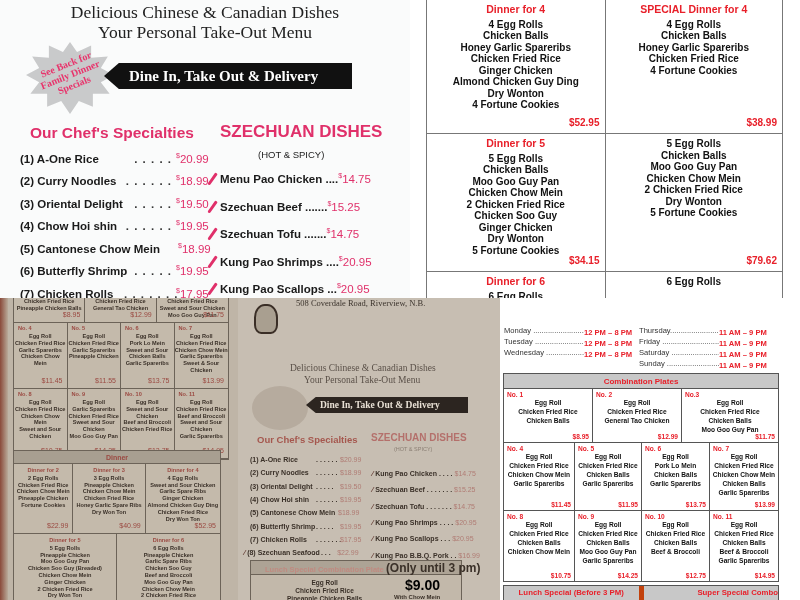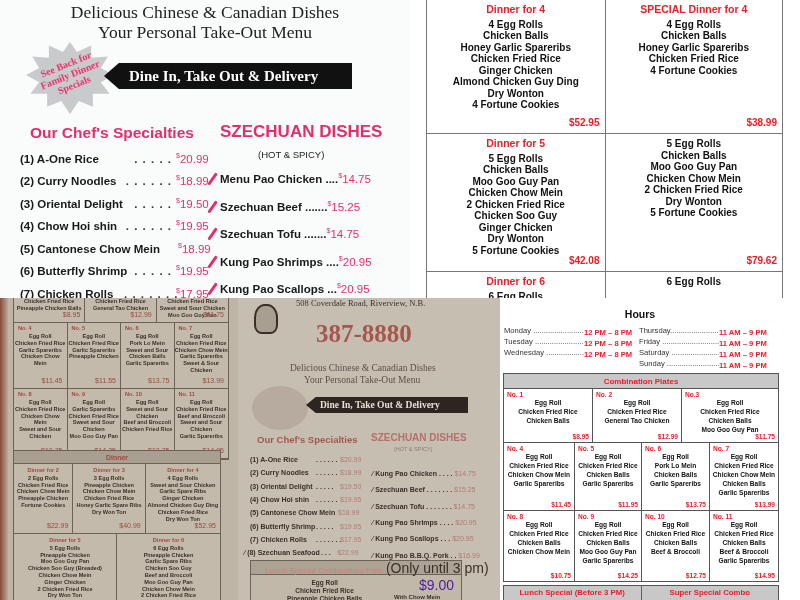--- a/index.html
+++ b/index.html
@@ -62,42 +62,42 @@
     clip-path: polygon(6% 0, 100% 0, 100% 100%, 6% 100%, 0 50%); font-family: "Liberation Serif", serif; font-weight: bold; font-size: 9.5px; line-height: 16px; padding-left: 14px; }
   #pD .t-chef { position: absolute; left: 19px; top: 136px; font-size: 9.5px; font-weight: bold; color: #a5574e; }
   #pD .t-sz { position: absolute; left: 133px; top: 134px; font-size: 10px; font-weight: bold; color: #b4706b; }
   #pD .t-hot { position: absolute; left: 156px; top: 148px; font-size: 5.5px; color: #8a7f74; }
   #pD .drow { position: absolute; font-size: 7px; font-weight: bold; color: #3a3028; white-space: nowrap; }
   #pD .drow .pp { color: #b07c74; font-weight: normal; }
   #pD .drow .slash { color: #5a3028; }
   #pD .lunchbox { position: absolute; left: 12px; top: 262px; width: 212px; height: 50px; border: 1px solid #6c6358; background: #c2b8aa; }
   #pD .lunchhead { height: 14px; background: #ada395; border-bottom: 1px solid #6c6358; font-size: 7.5px; line-height: 14px; white-space: nowrap; padding-left: 14px; }
   #pD .lunchhead .faded { color: #c08a80; font-weight: bold; }
-  #pD .lunchhead .strong { color: #3a3028; font-weight: normal; font-size: 14px; }
+  #pD .lunchhead .strong { color: #3a3028; font-weight: bold; font-size: 12px; }
   #pD .lunchitems { position: absolute; left: 36px; top: 18px; text-align: center; font-size: 6.5px; font-weight: bold; line-height: 8px; color: #3a3028; }
-  #pD .lunchprice { position: absolute; left: 168px; top: 16px; font-size: 14px; font-weight: normal; color: #4c1d95; }
+  #pD .lunchprice { position: absolute; left: 154px; top: 16px; font-size: 14px; font-weight: bold; color: #000000; }
   #pD .lunchsub { position: absolute; left: 143px; top: 33px; font-size: 6px; font-weight: bold; color: #3a3028; }
 
   
   #pE { position: absolute; left: 500px; top: 298px; width: 300px; height: 302px; background: #fff; overflow: hidden; }
   #pE .hours-title { position: absolute; left: 0; width: 280px; top: 10px; text-align: center; font-weight: bold; font-size: 10.5px; color: #111; }
   #pE .hrow { position: absolute; font-size: 7.6px; white-space: nowrap; color: #333; }
   #pE .hrow .day { display: inline-block; width: 80px; overflow: hidden; }
   #pE .hrow .time { color: #e8202a; font-weight: bold; }
   #pE .combos { position: absolute; left: 3px; top: 75px; width: 276px; border: 1px solid #555; }
   #pE .chead { background: #c8c8c8; color: #e8202a; text-align: center; font-weight: bold; font-size: 8px; height: 15px; line-height: 15px; border-bottom: 1px solid #555; }
   #pE .crow { display: flex; border-bottom: 1px solid #555; }
   #pE .crow:last-child { border-bottom: none; }
   #pE .ccell { position: relative; border-right: 1px solid #555; text-align: center; font-weight: bold; font-size: 6.6px; line-height: 9px; color: #111; padding-top: 9px; }
   #pE .ccell:last-child { border-right: none; }
   #pE .cno { position: absolute; left: 3px; top: 1px; color: #e8202a; font-size: 6.6px; }
   #pE .cprice { position: absolute; right: 3px; bottom: 1px; color: #e8202a; font-size: 6.6px; }
   #pE .bottombar { position: absolute; left: 3px; top: 287px; width: 276px; height: 16px; display: flex; border: 1px solid #555; background: #c8c8c8; }
   #pE .bottombar div { flex: 1; text-align: center; color: #e8202a; font-weight: bold; font-size: 7.8px; line-height: 14px; }
-  #pE .bottombar div + div { border-left: 1px solid #c2410c; }
+  #pE .bottombar div + div { border-left: 5px solid #c2410c; text-align: right; }
 </style>
 </head>
 <body>
 
 <div id="pA">
   <div class="hdr hdr1">Delicious Chinese &amp; Canadian Dishes</div>
   <div class="hdr hdr2">Your Personal Take-Out Menu</div>
   <div class="burst"></div>
   <div class="burst-text">See Back for Family Dinner Specials</div>
   <div class="banner">Dine In, Take Out &amp; Delivery</div>
@@ -152,21 +152,21 @@
           <div class="btitle">Dinner for 5</div>
           <div>5 Egg Rolls</div>
           <div>Chicken Balls</div>
           <div>Moo Goo Guy Pan</div>
           <div>Chicken Chow Mein</div>
           <div>2 Chicken Fried Rice</div>
           <div>Chicken Soo Guy</div>
           <div>Ginger Chicken</div>
           <div>Dry Wonton</div>
           <div>5 Fortune Cookies</div>
-          <div class="bprice">$42.08</div>
+          <div class="bprice">$34.15</div>
         </div>
         <div class="bcell">
           <div>5 Egg Rolls</div>
           <div>Chicken Balls</div>
           <div>Moo Goo Guy Pan</div>
           <div>Chicken Chow Mein</div>
           <div>2 Chicken Fried Rice</div>
           <div>Dry Wonton</div>
           <div>5 Fortune Cookies</div>
           <div class="bprice">$79.62</div>
@@ -339,21 +339,20 @@
           <div>Chicken Chow Mein</div>
           <div>2 Chicken Fried Rice</div>
         </div>
       </div>
     </div>
 </div>
 
 <div id="pD">
   <div class="mascot"></div>
   <div class="addr">508 Coverdale Road, Riverview, N.B.</div>
-  <div class="phone">387-8880</div>
   <div class="tag1">Delicious Chinese &amp; Canadian Dishes</div>
   <div class="tag2">Your Personal Take-Out Menu</div>
   <div class="burst"></div>
   <div class="banner">Dine In, Take Out &amp; Delivery</div>
   <div class="t-chef">Our Chef's Specialties</div>
   <div class="t-sz">SZECHUAN DISHES</div>
   <div class="t-hot">(HOT &amp; SPICY)</div>
   <div id="pD-chef">
       <div class="drow" style="left: 12px; top: 158px;"><span style="display: inline-block; width: 66px;">(1) A-One Rice</span><span style="display: inline-block; width: 24px;">. . . . . .</span><span class="pp">$20.99</span></div>
       <div class="drow" style="left: 12px; top: 171.3px;"><span style="display: inline-block; width: 66px;">(2) Curry Noodles</span><span style="display: inline-block; width: 24px;">. . . . . .</span><span class="pp">$18.99</span></div>
@@ -381,21 +380,20 @@
         <div>Egg Roll</div>
         <div>Chicken Fried Rice</div>
         <div>Pineapple Chicken Balls</div>
       </div>
     <div class="lunchprice">$9.00</div>
     <div class="lunchsub">With Chow Mein</div>
   </div>
 </div>
 
 <div id="pE">
-  <div class="hours-title">Hours</div>
   <div id="pE-hours">
       <div class="hrow" style="left: 4px; top: 28px;"><span class="day">Monday ....................................</span><span class="time">12 PM – 8 PM</span></div>
       <div class="hrow" style="left: 4px; top: 39px;"><span class="day">Tuesday ....................................</span><span class="time">12 PM – 8 PM</span></div>
       <div class="hrow" style="left: 4px; top: 50px;"><span class="day">Wednesday ................................</span><span class="time">12 PM – 8 PM</span></div>
       <div class="hrow" style="left: 139px; top: 28px;"><span class="day">Thursday..................................</span><span class="time">11 AM – 9 PM</span></div>
       <div class="hrow" style="left: 139px; top: 39px;"><span class="day">Friday .......................................</span><span class="time">11 AM – 9 PM</span></div>
       <div class="hrow" style="left: 139px; top: 50px;"><span class="day">Saturday ..................................</span><span class="time">11 AM – 9 PM</span></div>
       <div class="hrow" style="left: 139px; top: 61px;"><span class="day">Sunday .....................................</span><span class="time">11 AM – 9 PM</span></div>
     </div>
   <div class="combos" id="pE-combos">

